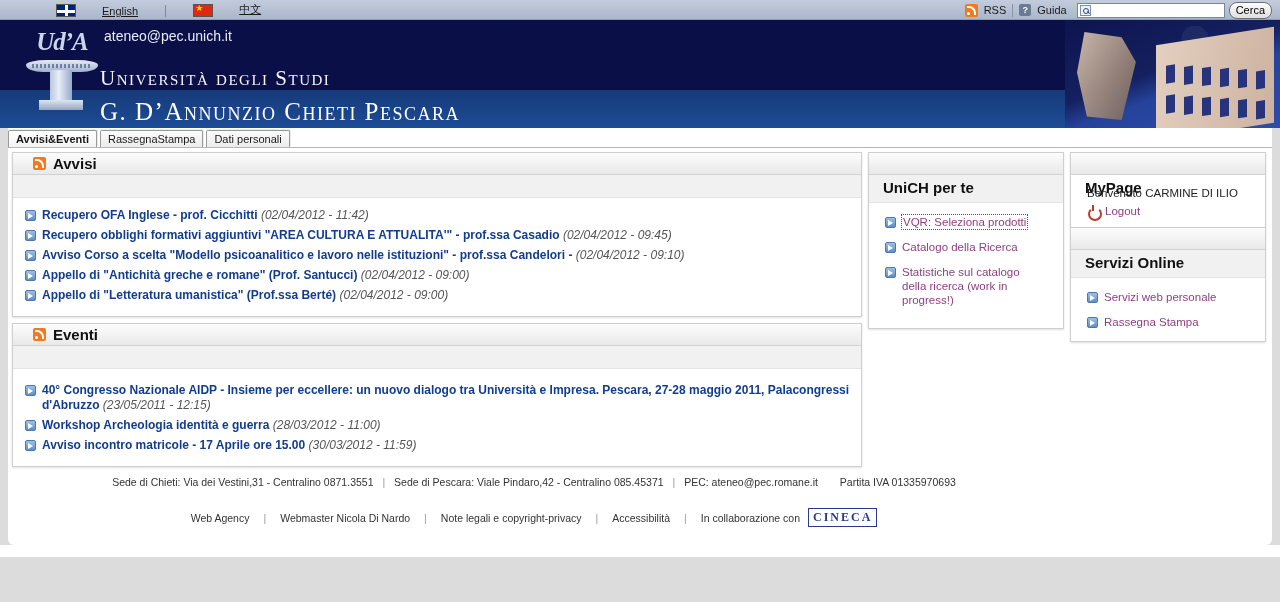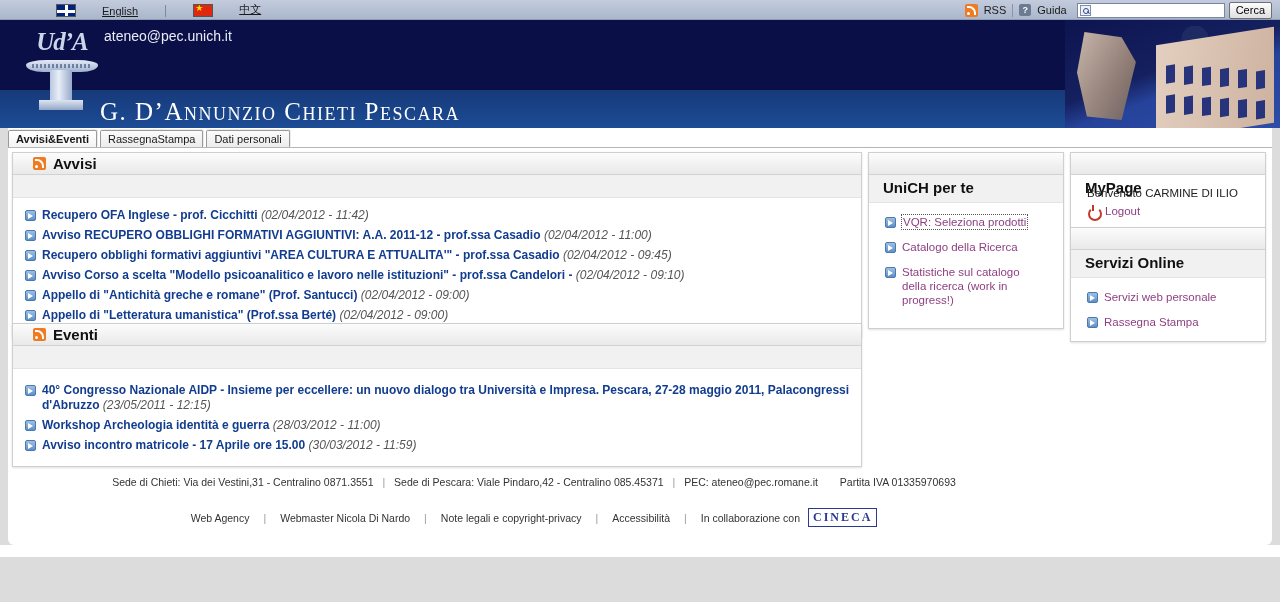--- a/index.html
+++ b/index.html
@@ -89,21 +89,21 @@
     width: 3px; height: 1px; background: #2d4a8a; transform: rotate(45deg);
   }
   .search-input {
     border: none; outline: none; flex: 1; font-size: 10px;
     height: 11px; background: transparent;
     font-family: "Liberation Sans", sans-serif;
   }
   .search-btn {
     font-size: 11px; padding: 0 6px; height: 17px;
     background: linear-gradient(#fdfdfd, #dfdfdf);
-    border: 1px solid #707070; border-radius: 2px; cursor: pointer;
+    border: 1px solid #707070; border-radius: 8px; cursor: pointer;
     font-family: "Liberation Sans", sans-serif; color: #000;
   }
 
   
   .masthead {
     position: absolute; top: 20px; left: 0; width: 1280px; height: 108px;
     background: #0a0f47; overflow: hidden;
   }
   .masthead-band {
     position: absolute; left: 0; bottom: 0; width: 100%; height: 38px;
@@ -360,20 +360,21 @@
   </div>
 
   <div class="logo">
     <div class="logo-text">Ud’A</div>
     <div class="logo-bowl"></div>
     <div class="logo-stem"></div>
     <div class="logo-base"></div>
   </div>
 
   <div class="pec-mail">ateneo@pec.unich.it</div>
+  <div class="uni-line1">Università degli Studi</div>
   <div class="uni-line2">G. D’Annunzio Chieti Pescara</div>
 </div>
 
 <div class="page">
   <div class="content-shell"></div>
   <div class="white-gap"></div>
   <div class="gray-band"></div>
 
   <div class="tabs">
     <div class="tab active">Avvisi&amp;Eventi</div>
@@ -389,25 +390,20 @@
     </div>
     <div class="panel-subbar"></div>
     <div class="panel-body">
 
       <div class="li-row">
         <span class="arrow-ico"></span>
         <span class="li-text"><a href="#">Recupero OFA Inglese - prof. Cicchitti</a>
         <span class="li-date">(02/04/2012 - 11:42)</span></span>
       </div>
 
-      <div class="li-row">
-        <span class="arrow-ico"></span>
-        <span class="li-text"><a href="#">Avviso RECUPERO OBBLIGHI FORMATIVI AGGIUNTIVI: A.A. 2011-12 - prof.ssa Casadio</a>
-        <span class="li-date">(02/04/2012 - 11:00)</span></span>
-      </div>
 
       <div class="li-row">
         <span class="arrow-ico"></span>
         <span class="li-text"><a href="#">Recupero obblighi formativi aggiuntivi "AREA CULTURA E ATTUALITA'" - prof.ssa Casadio</a>
         <span class="li-date">(02/04/2012 - 09:45)</span></span>
       </div>
 
       <div class="li-row">
         <span class="arrow-ico"></span>
         <span class="li-text"><a href="#">Avviso Corso a scelta "Modello psicoanalitico e lavoro nelle istituzioni" - prof.ssa Candelori -</a>

